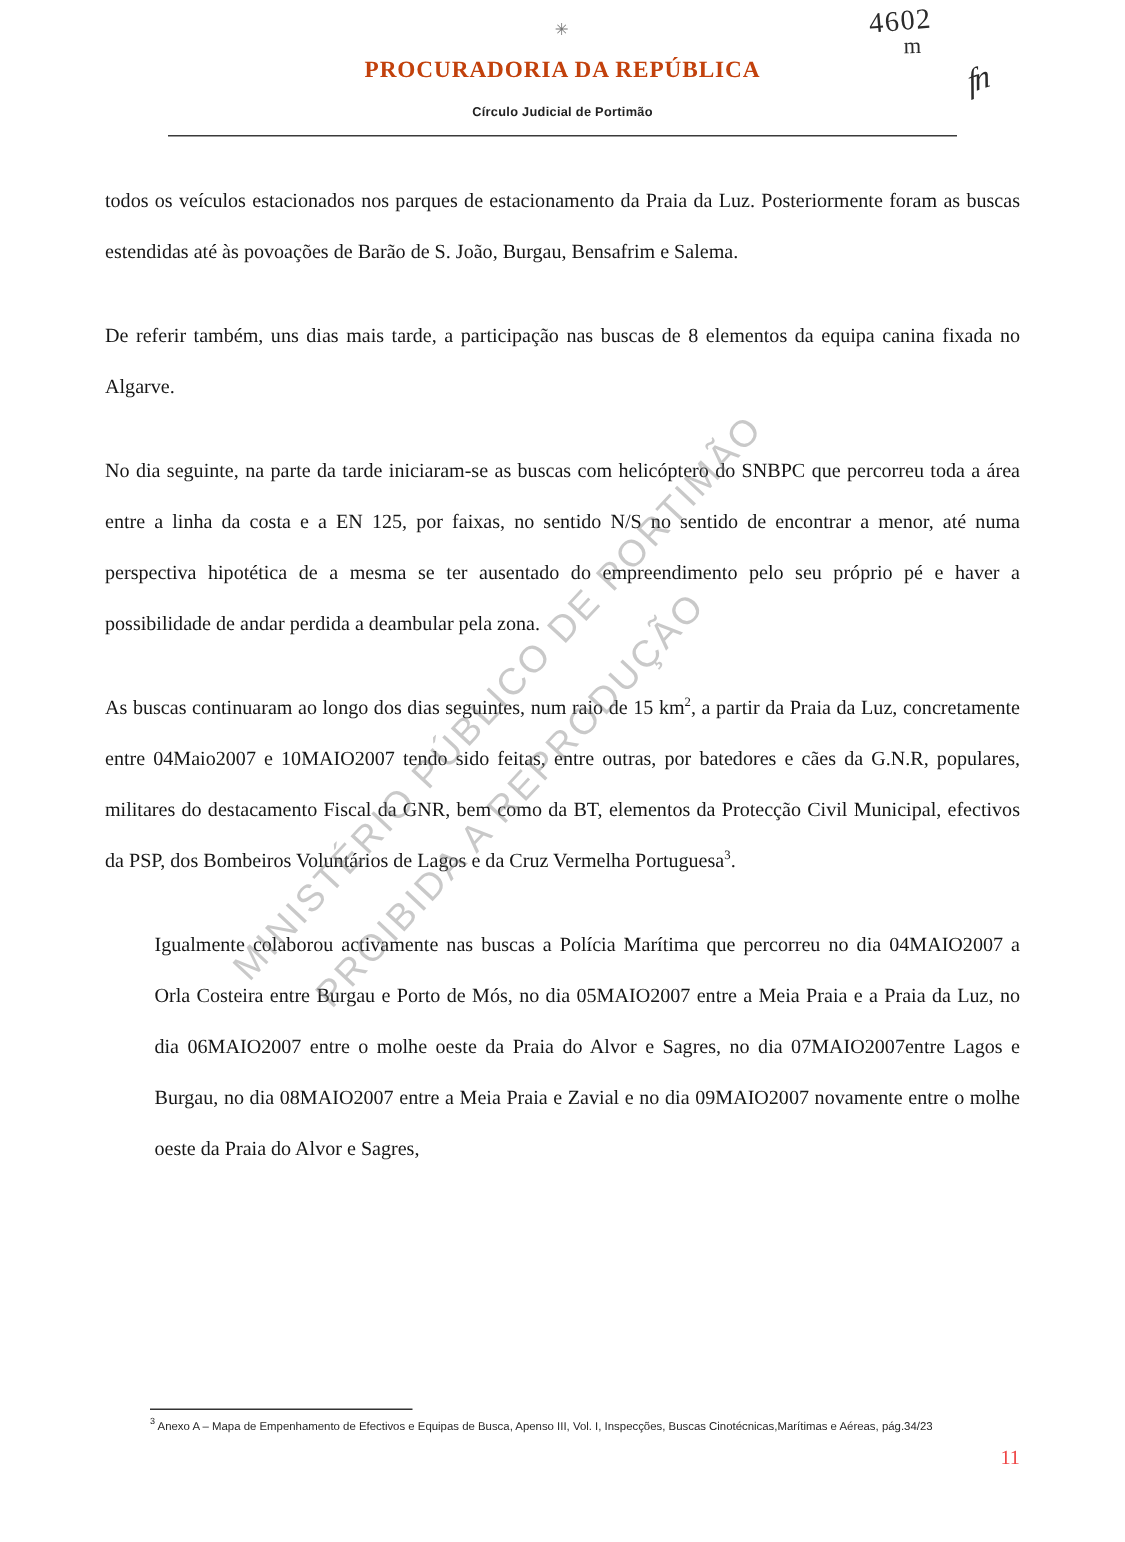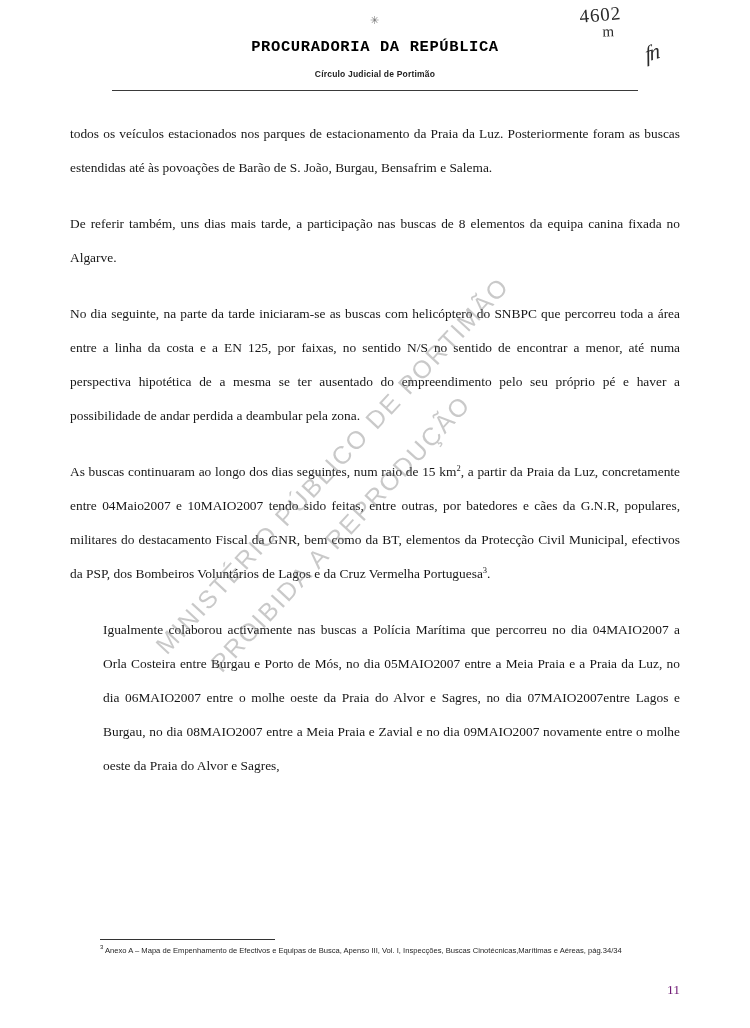--- a/index.html
+++ b/index.html
@@ -30,26 +30,26 @@
     text-align: center;
   }
   .hdr-glyph {
     font-size: 11px;
     color: #777;
     letter-spacing: 1px;
     line-height: 12px;
     height: 14px;
   }
   .hdr-title {
-    font-family: Liberation Mono, monospace;
+    font-family: Liberation Serif, serif;
     font-weight: bold;
     font-size: 15.5px;
     letter-spacing: 0.6px;
     margin-top: 10px;
-    color: #000000;
+    color: #c2410c;
   }
   .hdr-sub {
     font-family: "Liberation Sans", sans-serif;
     font-weight: bold;
     font-size: 8.5px;
     letter-spacing: 0.2px;
     margin-top: 13px;
     color: #222;
   }
   .hdr-rule {
@@ -157,23 +157,23 @@
     color: #242424;
   }
   .fn-text sup {
     font-size: 6px;
   }
 
   
   .page-number {
     position: absolute;
     right: 70px;
-    bottom: 30px;
+    bottom: 48px;
     font-size: 13.5px;
-    color: #701a75;
+    color: #ef4444;
   }
 </style>
 </head>
 <body>
 
 <div class="page">
 
   <div class="header">
     <div class="hdr-glyph">✳</div>
     <div class="hdr-title">PROCURADORIA DA REPÚBLICA</div>
@@ -190,21 +190,21 @@
   <div class="body-text">
     <p>todos os veículos estacionados nos parques de estacionamento da Praia da Luz. Posteriormente foram as buscas  estendidas até às povoações de Barão de S. João, Burgau, Bensafrim e Salema.</p>
     <p>De referir também, uns dias mais tarde, a participação nas buscas de 8 elementos da equipa canina fixada no Algarve.</p>
     <p>No dia seguinte, na parte da tarde iniciaram-se as buscas com helicóptero do SNBPC que percorreu toda a área entre a linha da costa e a EN 125, por faixas, no sentido N/S no sentido de encontrar a menor, até numa perspectiva hipotética de a mesma se ter ausentado do empreendimento pelo seu próprio pé e haver a possibilidade de andar perdida a deambular pela zona.</p>
     <p>As buscas continuaram ao longo dos dias seguintes, num raio de 15 km<sup>2</sup>, a partir da Praia da Luz, concretamente entre 04Maio2007 e 10MAIO2007 tendo sido feitas, entre outras, por batedores e cães da G.N.R, populares, militares do destacamento Fiscal da GNR, bem como da BT, elementos da Protecção Civil Municipal, efectivos da PSP, dos Bombeiros Voluntários de Lagos e da Cruz Vermelha Portuguesa<sup>3</sup>.</p>
     <p class="tight">Igualmente colaborou activamente nas buscas a Polícia Marítima que percorreu no dia 04MAIO2007 a Orla Costeira entre Burgau e Porto de Mós, no dia 05MAIO2007 entre a Meia Praia e a Praia da Luz, no dia 06MAIO2007 entre o molhe oeste da Praia do Alvor e Sagres, no dia 07MAIO2007entre Lagos e Burgau, no dia 08MAIO2007 entre a Meia Praia e Zavial e no dia 09MAIO2007 novamente entre o molhe oeste da Praia do Alvor e Sagres,</p>
   </div>
 
   <div class="footnote">
     <div class="fn-rule"></div>
-    <div class="fn-text"><sup>3</sup><span> Anexo A – Mapa de Empenhamento de Efectivos e Equipas de Busca, Apenso III, Vol. I, Inspecções, Buscas Cinotécnicas,Marítimas e Aéreas, pág.34/34</span></div>
+    <div class="fn-text"><sup>3</sup><span> Anexo A – Mapa de Empenhamento de Efectivos e Equipas de Busca, Apenso III, Vol. I, Inspecções, Buscas Cinotécnicas,Marítimas e Aéreas, pág.34/23</span></div>
   </div>
 
   <div class="page-number">11</div>
 
   <div class="watermark">
     <div class="wm-line wm-1">MINISTÉRIO PÚBLICO DE PORTIMÃO</div>
     <div class="wm-line wm-2">PROIBIDA A REPRODUÇÃO</div>
   </div>
 
 </div>

